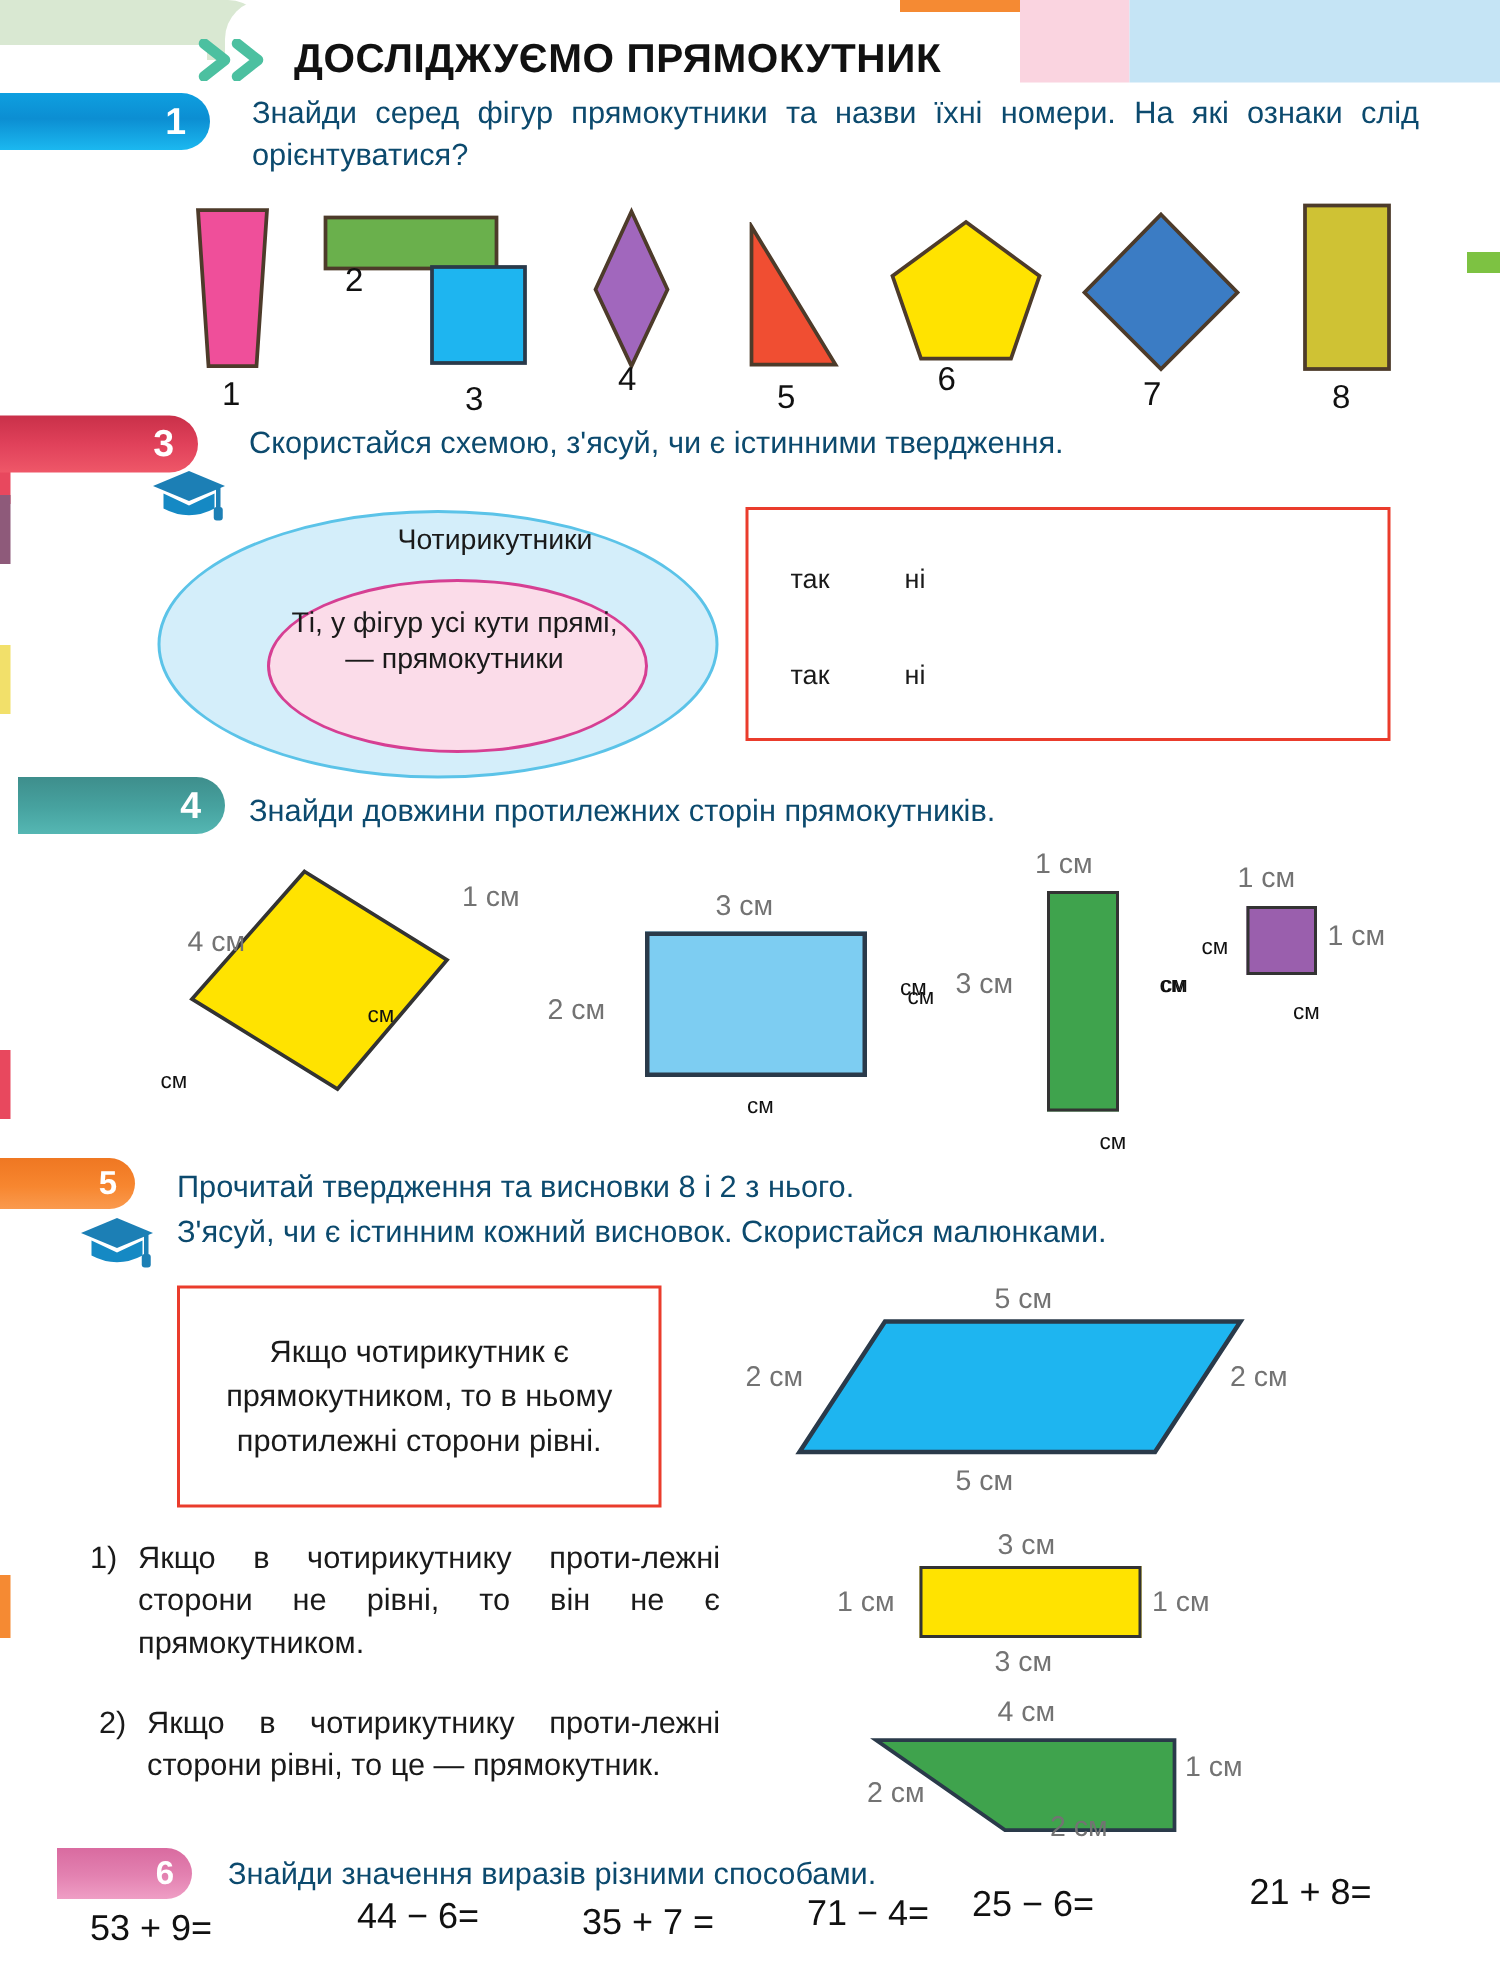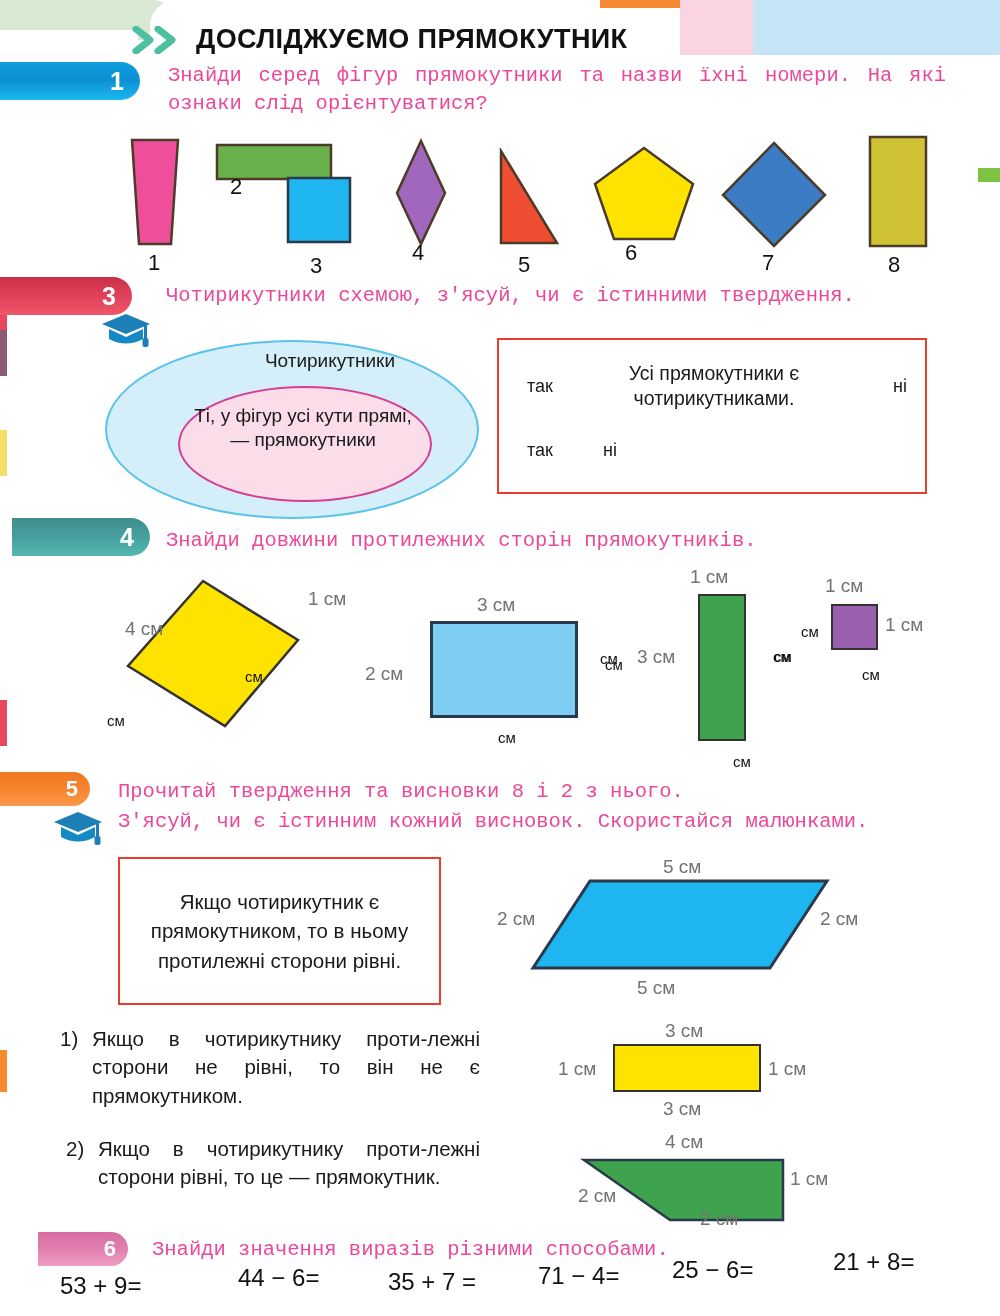--- a/index.html
+++ b/index.html
@@ -37,21 +37,21 @@
   #badge1{left:0;top:62px;width:140px;background:linear-gradient(180deg,#0e9fe0 0%,#0c8ed2 45%,#1bb8f0 100%);}
   #badge3{left:0;top:277px;width:132px;background:linear-gradient(180deg,#c93049 0%,#e0415a 50%,#ef5768 100%);
           border-top-right-radius:20px;border-bottom-right-radius:20px;}
   #badge4{left:12px;top:518px;width:138px;background:linear-gradient(180deg,#3e8e8c 0%,#47a3a0 55%,#55b7b3 100%);}
   #badge5{left:0;top:772px;width:90px;height:34px;background:linear-gradient(180deg,#ef7722 0%,#f7862f 55%,#fa9a4e 100%);font-size:22px;padding-right:12px;}
   #badge6{left:38px;top:1232px;width:90px;height:34px;background:linear-gradient(180deg,#d96ba0 0%,#e382b1 55%,#ef9ec5 100%);font-size:22px;padding-right:12px;}
 
   .cap{position:absolute;width:52px;height:40px;}
 
   
-  .task-text{font-size:20.5px;line-height:1.35;color:#ec4899;font-family:Liberation Mono, monospace;}
+  .task-text{font-size:20.5px;line-height:1.35;color:#0c4a6e;}
   .justify{text-align:justify;text-align-last:left;}
 
   
   .shape-num{position:absolute;font-size:22px;color:#111;}
   .poly{position:absolute;}
 
   
   #venn-outer{left:105px;top:340px;width:370px;height:175px;border:2.5px solid #5bc3e8;
               background:#d4eefa;border-radius:50%;}
   #venn-inner{left:178px;top:386px;width:250px;height:112px;border:2px solid #d63f93;
@@ -145,31 +145,30 @@
 </svg>
 <div class="shape-num" style="left:888px;top:252px;">8</div>
 
 <div class="abs badge" id="badge3">3</div>
 <svg class="cap" style="left:100px;top:310px;" viewBox="0 0 52 40">
   <polygon points="26,4 50,14 26,24 2,14" fill="#1c7fb5"></polygon>
   <path d="M9 19 L9 29 Q26 38 43 29 L43 19 L26 27 Z" fill="#1589c4"></path>
   <rect x="44" y="14" width="3" height="17" fill="#1c7fb5"></rect>
   <rect x="42.5" y="28" width="6" height="9" rx="2" fill="#1c7fb5"></rect>
 </svg>
-<div class="abs task-text" style="left:166px;top:282px;width:790px;">Чотирикутники схемою, з'ясуй, чи є істинними твердження.</div>
+<div class="abs task-text" style="left:166px;top:282px;width:790px;">Скористайся схемою, з'ясуй, чи є істинними твердження.</div>
 
 <div class="abs" id="venn-outer"></div>
 <div class="abs" id="venn-inner"></div>
 <div class="abs" id="venn-outer-label">Чотирикутники</div>
 <div class="abs" id="venn-inner-label">Ті, у фігур усі кути прямі, — прямокутники</div>
 
 <div class="abs" id="stmt-box">
   <div class="stmt-row" style="top:20px;height:52px;">
     <div class="stmt-yes">так</div>
-    <div class="stmt-mid">Усі прямокутники є чотирикутниками.</div>
     <div class="stmt-no">ні</div>
   </div>
   <div class="stmt-row" style="top:84px;height:52px;">
     <div class="stmt-yes">так</div>
     <div class="stmt-no">ні</div>
   </div>
 </div>
 
 <div class="abs badge" id="badge4">4</div>
 <div class="abs task-text" style="left:166px;top:527px;width:790px;">Знайди довжини протилежних сторін прямокутників.</div>
@@ -247,14 +246,14 @@
 <div class="lbl" style="left:790px;top:1168px;">1 см</div>
 <div class="lbl" style="left:700px;top:1208px;">2 см</div>
 
 <div class="abs badge" id="badge6">6</div>
 <div class="abs task-text" style="left:152px;top:1236px;width:790px;">Знайди значення виразів різними способами.</div>
 
 <div class="expr" style="left:60px;top:1272px;">53 + 9=</div>
 <div class="expr" style="left:238px;top:1264px;">44 − 6=</div>
 <div class="expr" style="left:388px;top:1268px;">35 + 7 =</div>
 <div class="expr" style="left:538px;top:1262px;">71 − 4=</div>
-<div class="expr" style="left:672px;top:1256px;">25 − 6=</div>
+<div class="expr" style="left:648px;top:1256px;">25 − 6=</div>
 <div class="expr" style="left:833px;top:1248px;">21 + 8=</div>
 
 </body></html>

